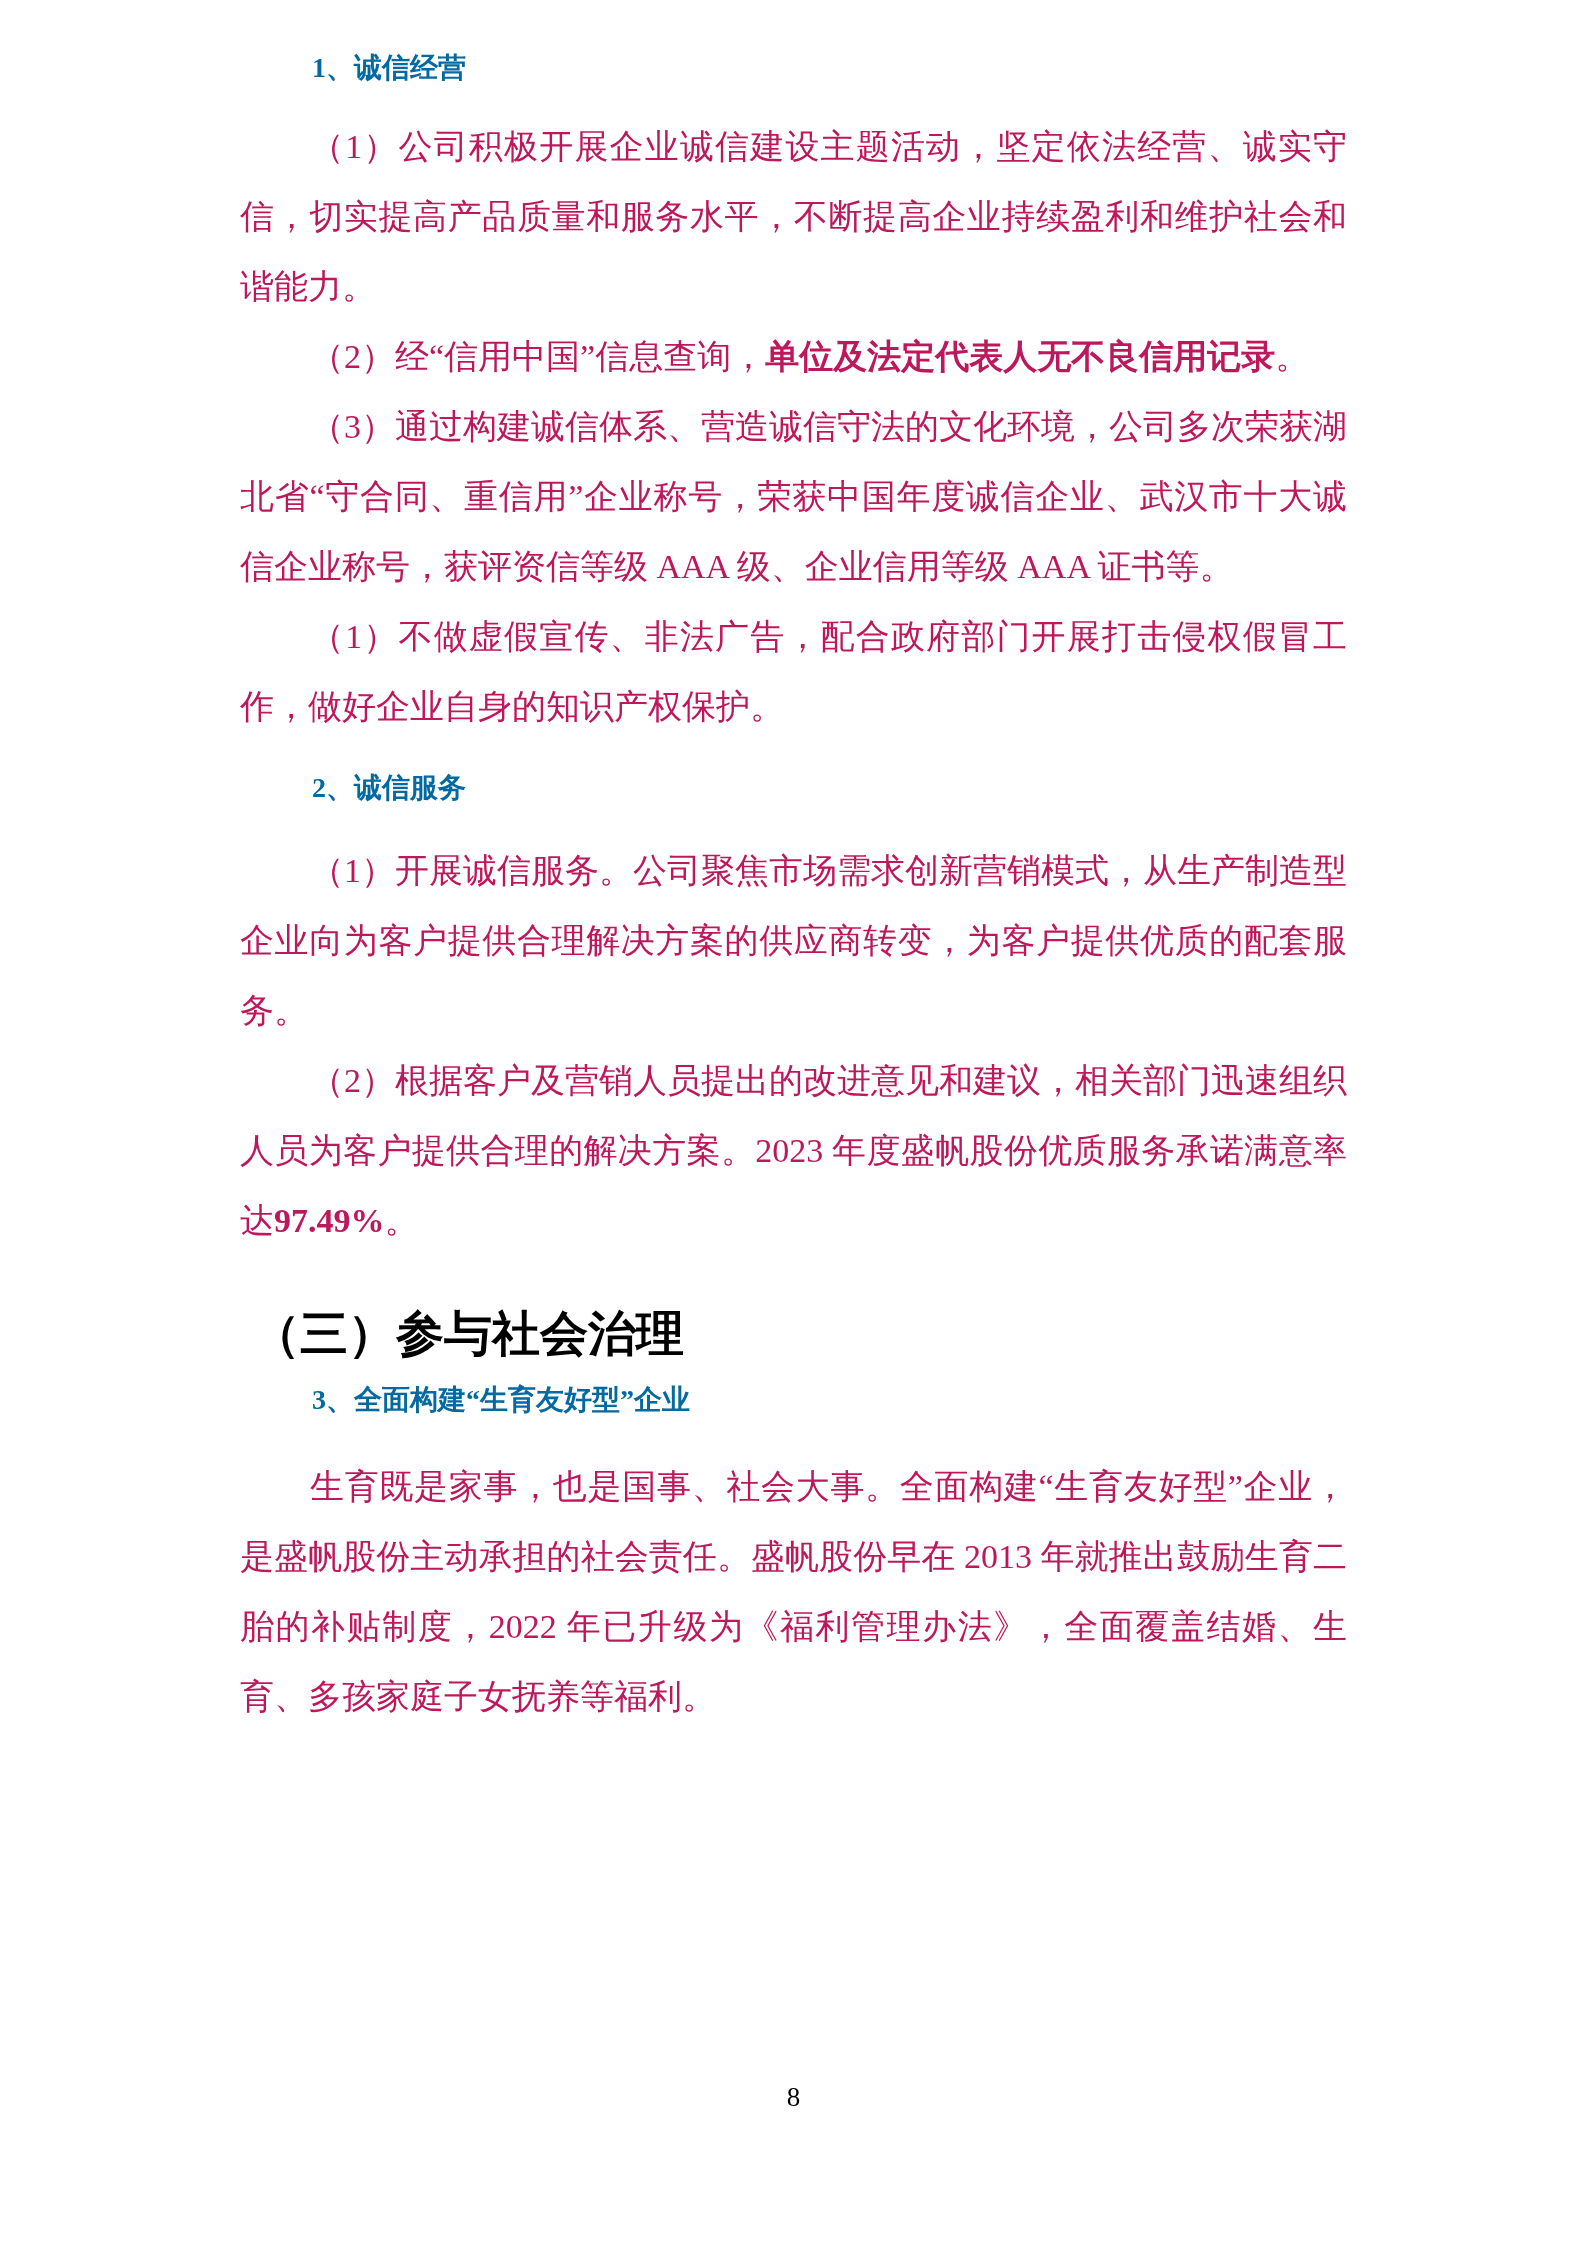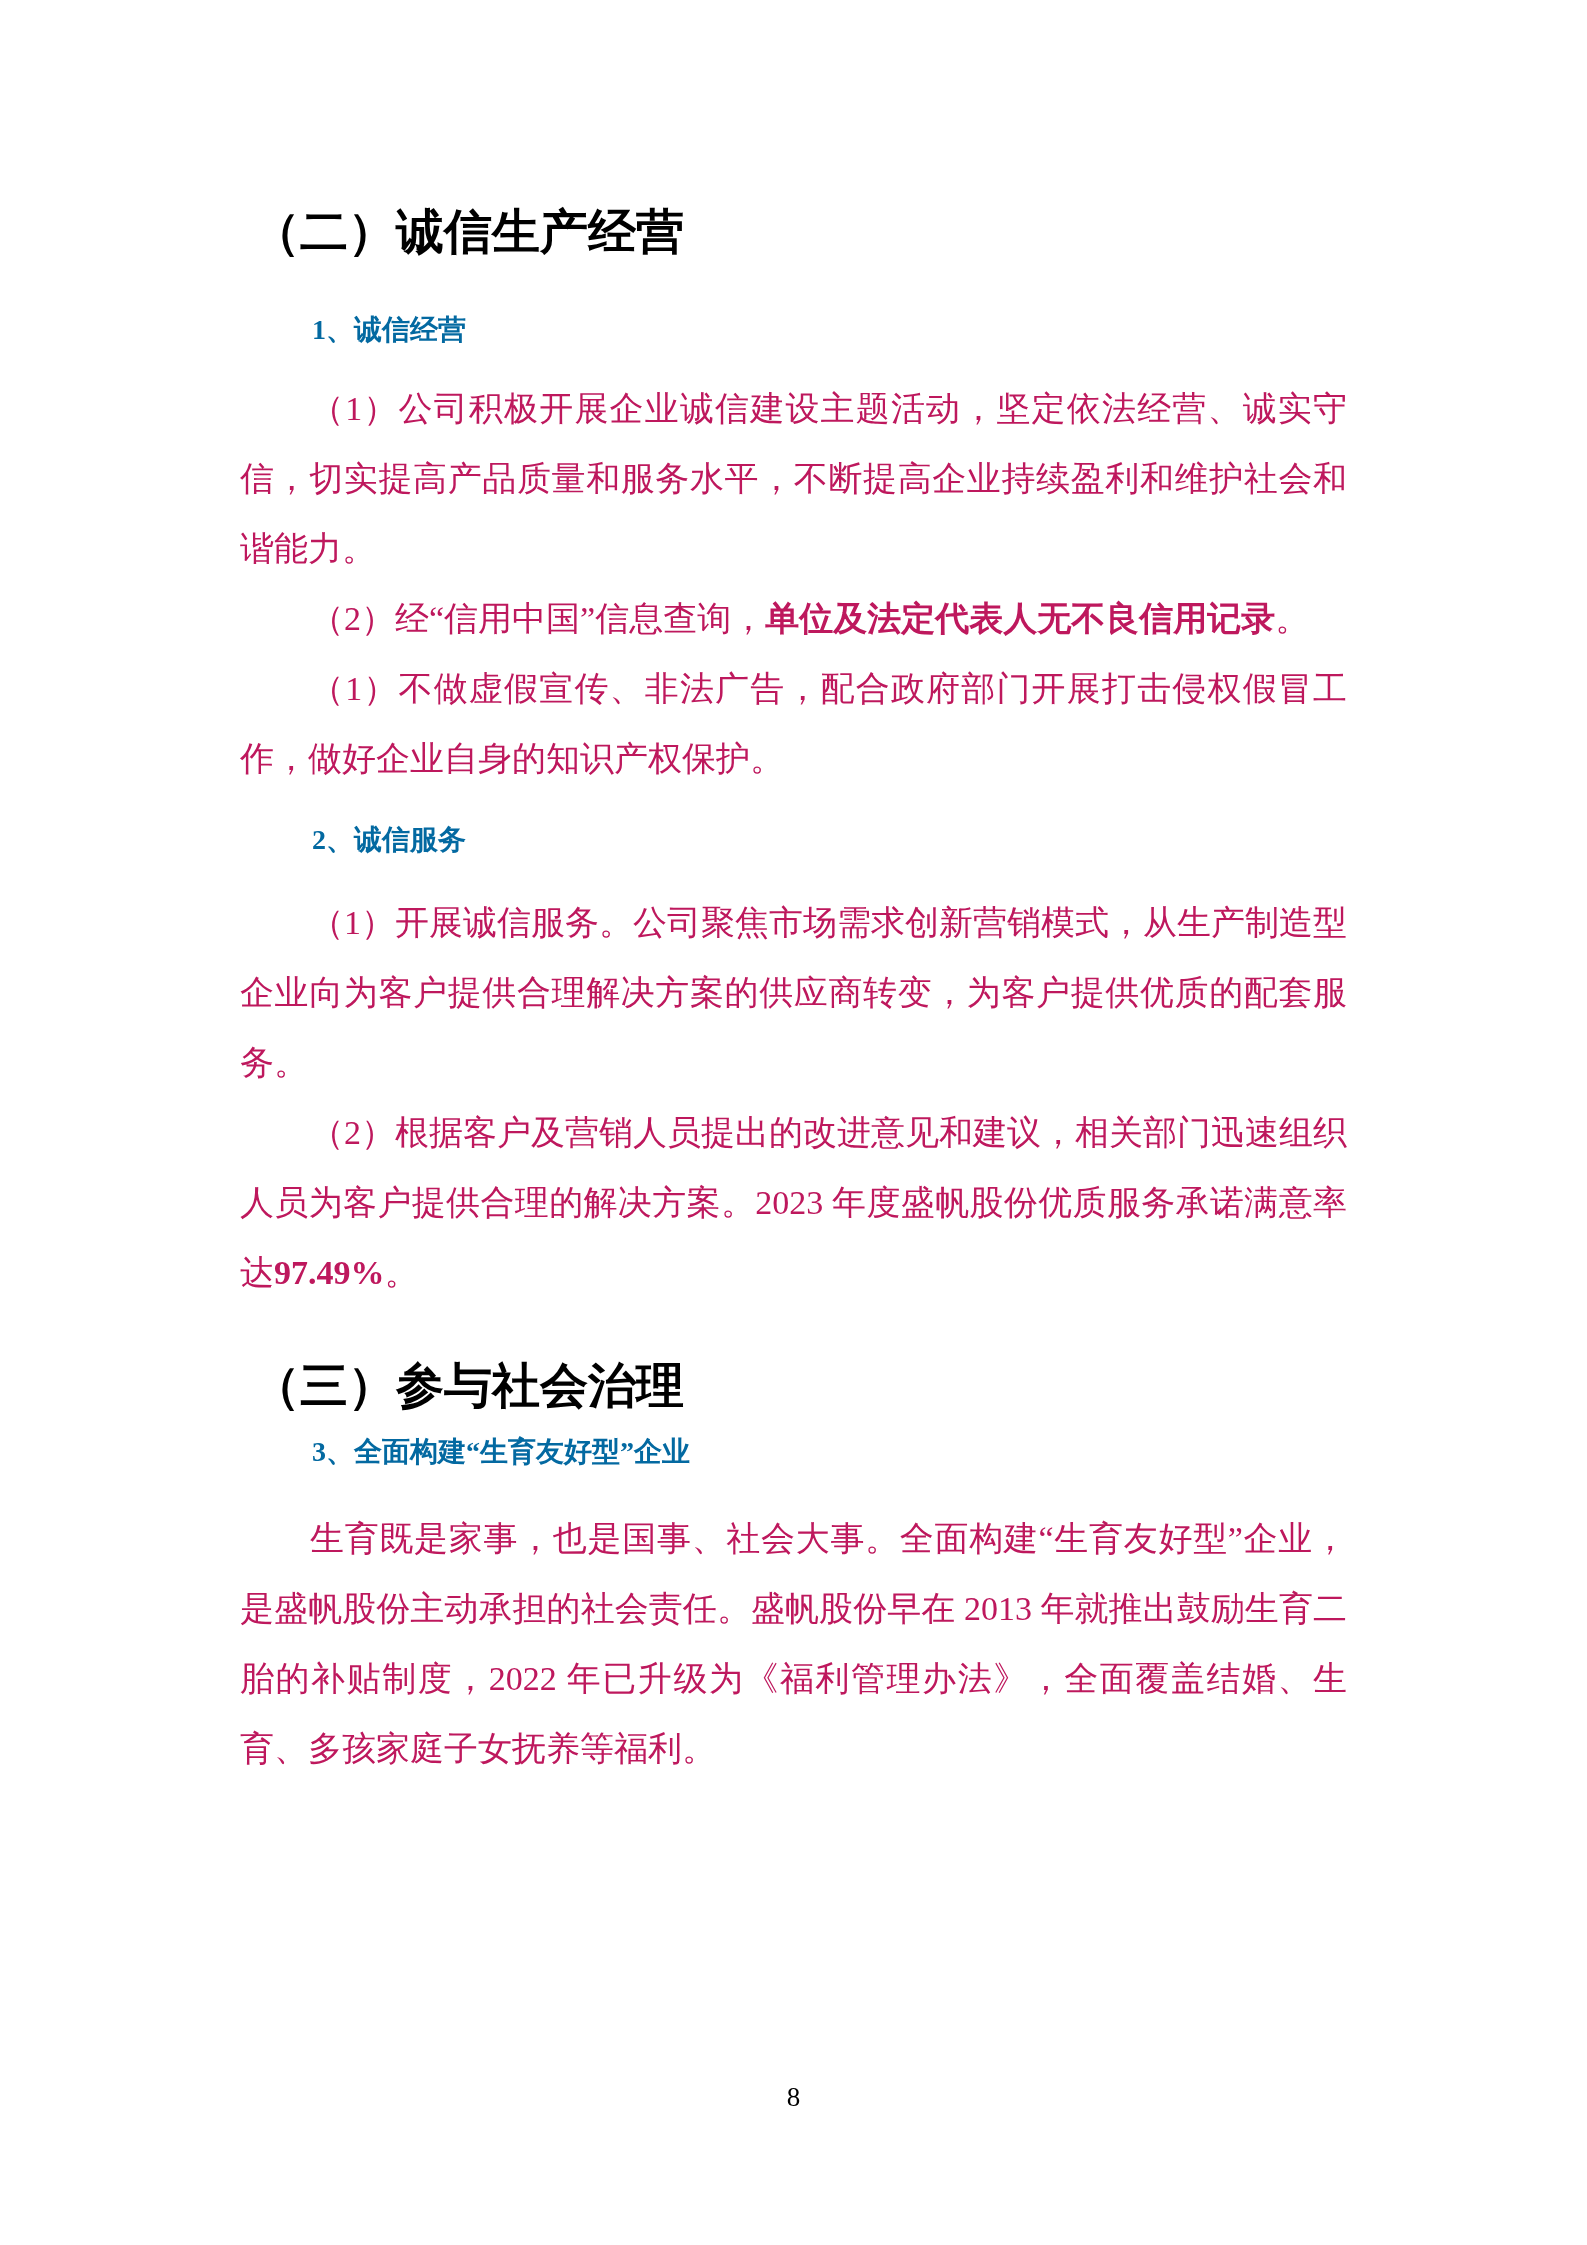--- a/index.html
+++ b/index.html
@@ -62,28 +62,28 @@
     line-height: 34px;
     color: #000000;
     font-family: "Liberation Serif", "DejaVu Serif", serif;
   }
 </style>
 </head>
 <body>
 
 <div class="page">
 
-  <h2 class="h-main first">（二）诚信生产经营</h2>
 
   <h3 class="h-sub s1">1、诚信经营</h3>
 
   <p class="para block-start-1"><span>（1）公司积极开展企业诚信建设主题活动，坚定依法经营、诚实守信，切实提高产品质量和服务水平，不断提高企业持续盈利和维护社会和谐能力。</span></p>
 
   <p class="para"><span>（2）经“信用中国”信息查询，</span><span class="bold">单位及法定代表人无不良信用记录</span><span>。</span></p>
 
+  <p class="para"><span>（3）通过构建诚信体系、营造诚信守法的文化环境，公司多次荣获湖北省“守合同、重信用”企业称号，荣获中国年度诚信企业、武汉市十大诚信企业称号，获评资信等级 AAA 级、企业信用等级 AAA 证书等。</span></p>
 
   <p class="para"><span>（1）不做虚假宣传、非法广告，配合政府部门开展打击侵权假冒工作，做好企业自身的知识产权保护。</span></p>
 
   <h3 class="h-sub s2">2、诚信服务</h3>
 
   <p class="para block-start-2"><span>（1）开展诚信服务。公司聚焦市场需求创新营销模式，从生产制造型企业向为客户提供合理解决方案的供应商转变，为客户提供优质的配套服务。</span></p>
 
   <p class="para"><span>（2）根据客户及营销人员提出的改进意见和建议，相关部门迅速组织人员为客户提供合理的解决方案。2023 年度盛帆股份优质服务承诺满意率达</span><span class="bold">97.49%</span><span>。</span></p>
 
   <h2 class="h-main second">（三）参与社会治理</h2>

